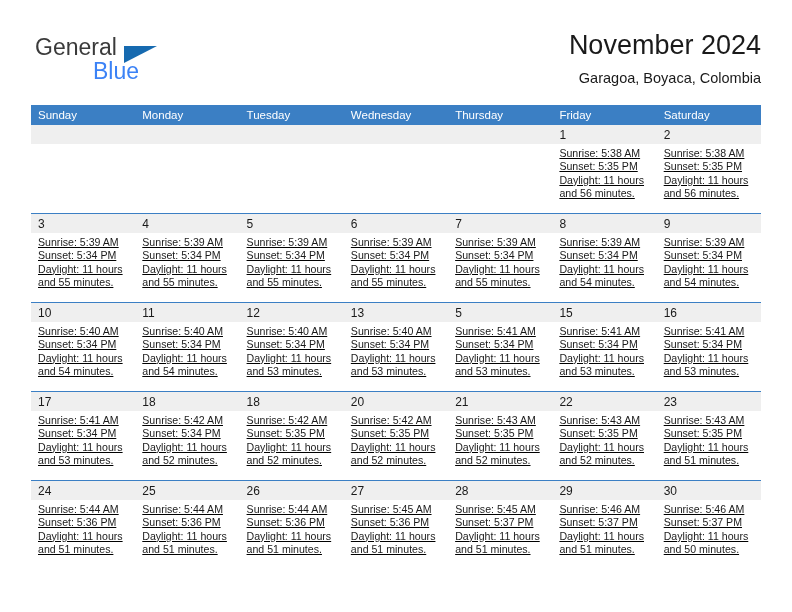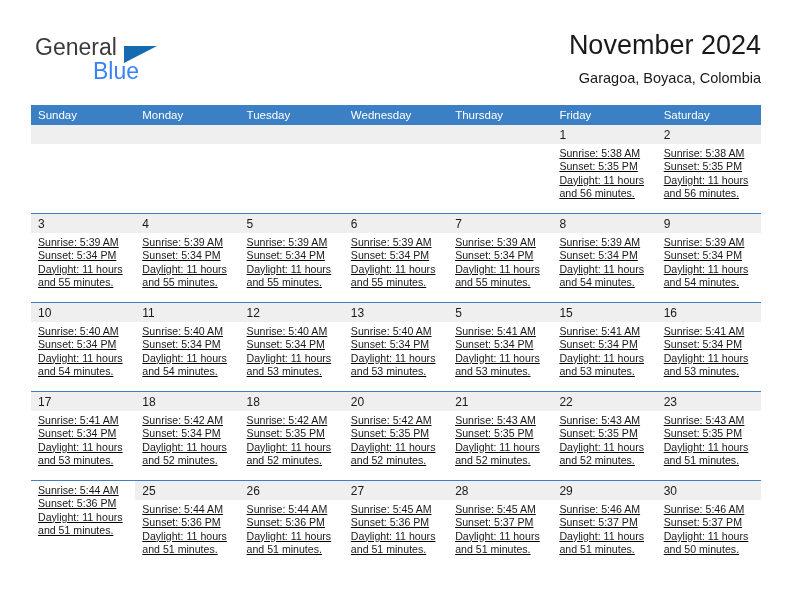--- a/index.html
+++ b/index.html
@@ -401,20 +401,21 @@
             <div class="day-body">
               <div class="day-line">Sunrise: 5:43 AM</div>
               <div class="day-line">Sunset: 5:35 PM</div>
               <div class="day-line">Daylight: 11 hours</div>
               <div class="day-line">and 51 minutes.</div>
             </div>
           </div>
         </div>
         <div class="week-row">
           <div class="day-cell">
+            <div class="day-head"><span class="day-num">24</span></div>
             <div class="day-body">
               <div class="day-line">Sunrise: 5:44 AM</div>
               <div class="day-line">Sunset: 5:36 PM</div>
               <div class="day-line">Daylight: 11 hours</div>
               <div class="day-line">and 51 minutes.</div>
             </div>
           </div>
           <div class="day-cell">
             <div class="day-head"><span class="day-num">25</span></div>
             <div class="day-body">

